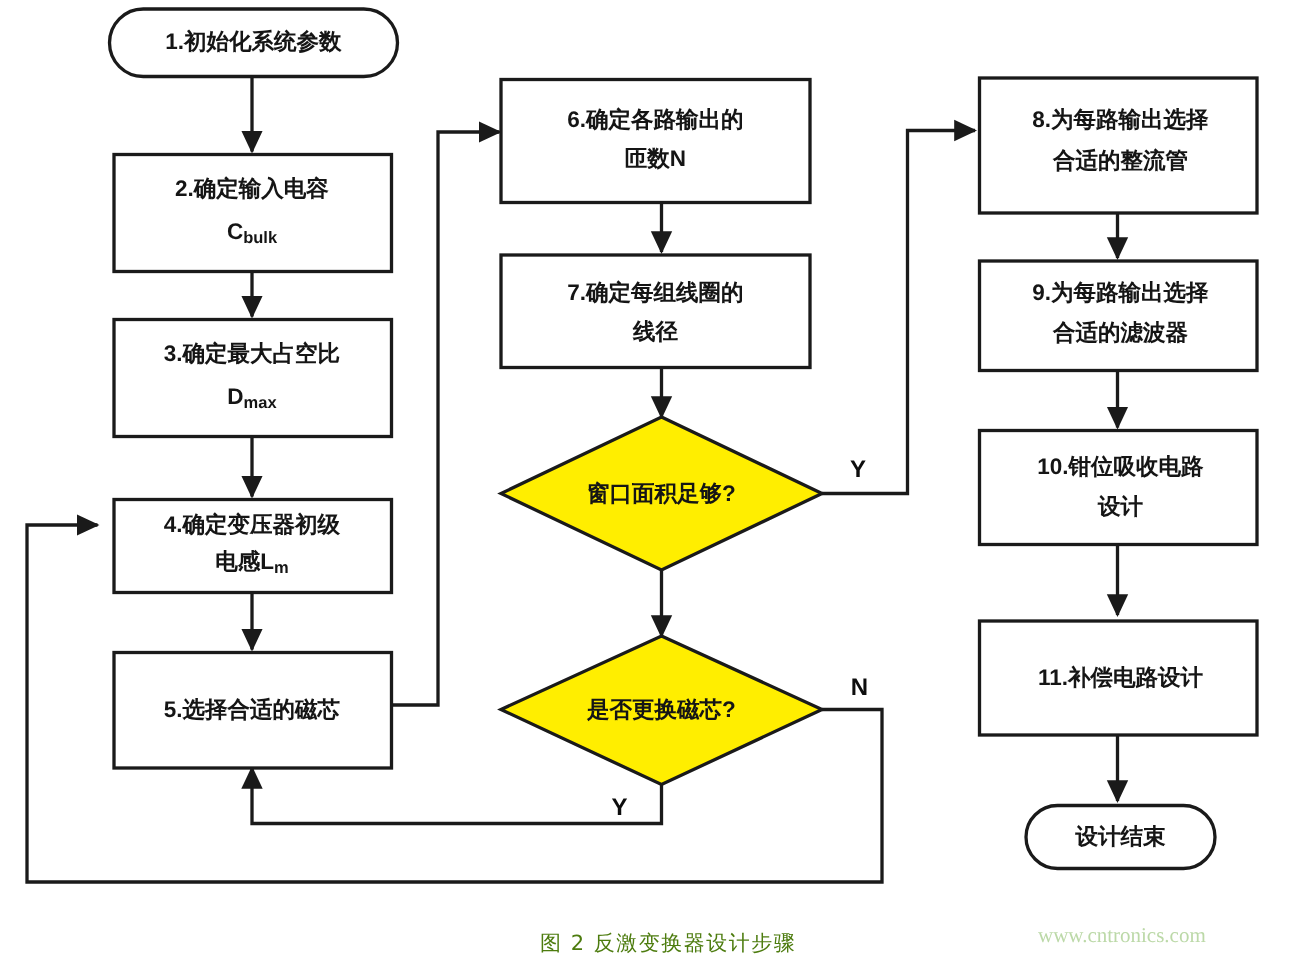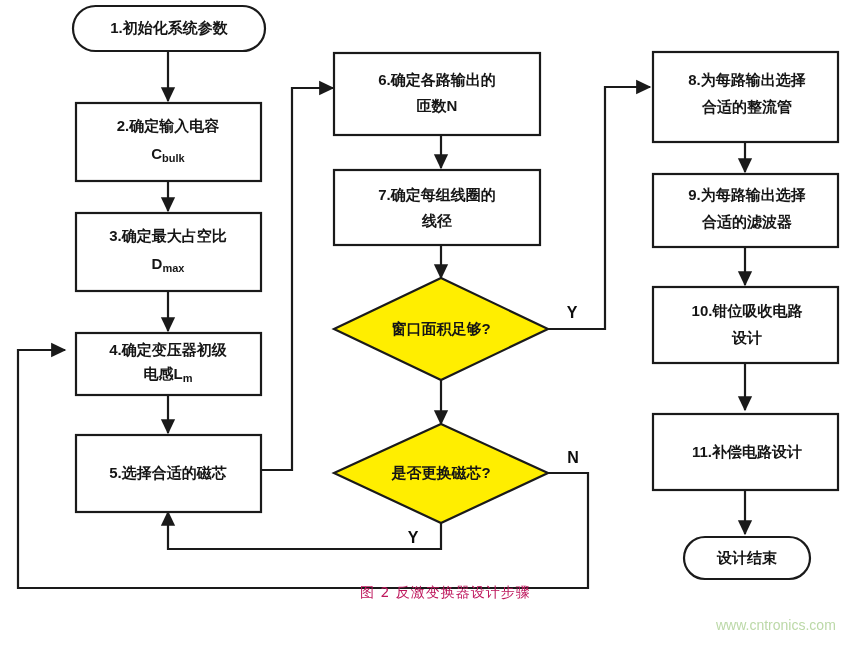--- a/index.html
+++ b/index.html
@@ -26,31 +26,31 @@
     font-weight:bold;
     fill:#0d0d0d;
     text-anchor:middle;
   }
   .box{fill:#ffffff;stroke:#1a1a1a;stroke-width:2.2;}
   .diamond{fill:#ffee00;stroke:#1a1a1a;stroke-width:2.2;}
   .terminator{fill:#ffffff;stroke:#1a1a1a;stroke-width:2.2;}
   .conn{stroke:#1a1a1a;stroke-width:2.2;fill:none;}
   .caption{
     position:absolute;
-    left:360px;top:584px;
+    left:360px;top:620px;
     font-family:"DejaVu Sans","Liberation Sans",sans-serif;
     font-size:14px;
-    color:#be185d;
+    color:#4d7c0f;
     letter-spacing:1px;
     white-space:nowrap;
   }
   .watermark{
     position:absolute;
-    left:716px;top:617px;
-    font-family:Liberation Sans, sans-serif;
+    left:692px;top:617px;
+    font-family:Liberation Serif, serif;
     font-size:14px;
     color:#bcd9a8;
     white-space:nowrap;
   }
 </style>
 </head>
 <body>
 
 <svg id="canvas" viewBox="0 0 859 646">
   <defs>

